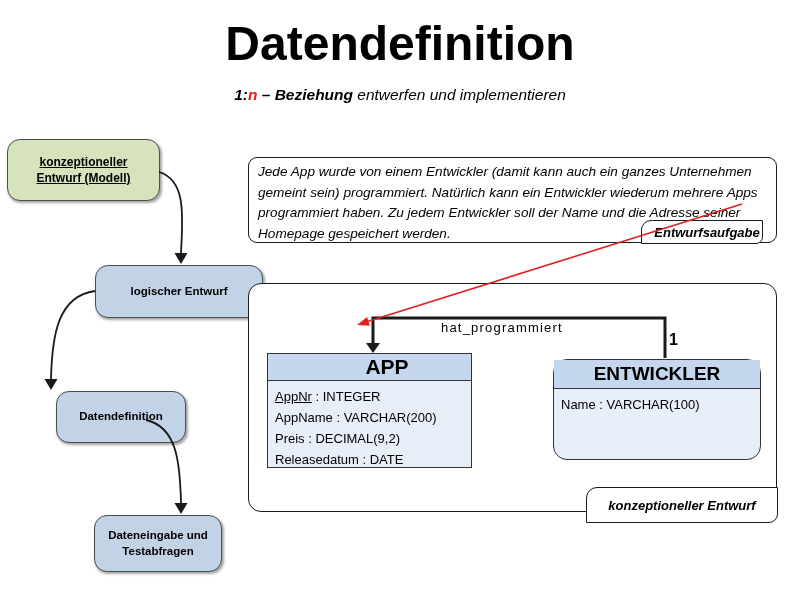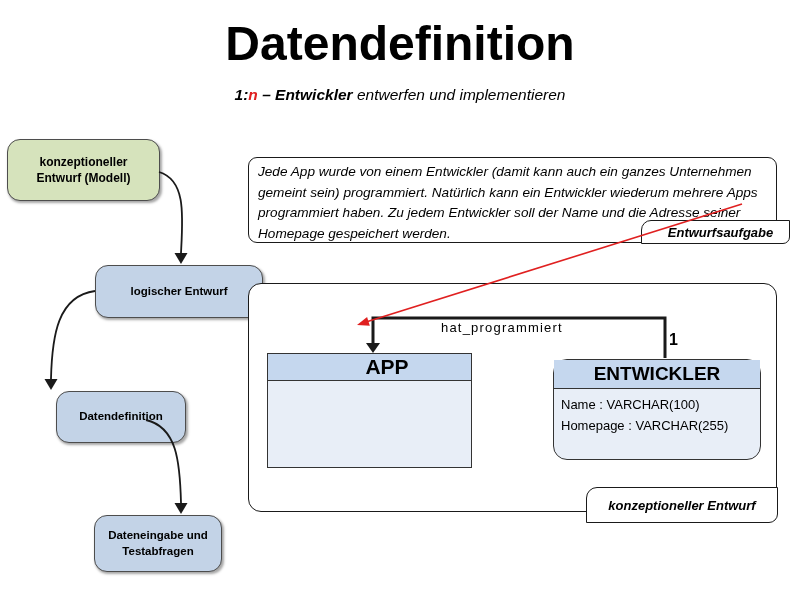--- a/index.html
+++ b/index.html
@@ -14,36 +14,36 @@
   .title{left:0;right:0;top:16px;text-align:center;font-size:48px;font-weight:600;letter-spacing:0px;}
   .subtitle{left:0;right:0;top:86px;text-align:center;font-size:15.5px;font-style:italic;}
   .subtitle .b{font-weight:bold;}
   .subtitle .red{color:var(--accent-red);font-weight:bold;}
   
   .fbox{
     border:1.4px solid #4d4d4d;border-radius:13px;display:flex;align-items:center;justify-content:center;
     text-align:center;font-weight:bold;font-size:11.5px;line-height:1.35;padding:4px 8px;box-sizing:border-box;
     box-shadow:1.5px 2px 2.5px rgba(0,0,0,0.35);
   }
-  .fbox.green{background:var(--flow-green);}
+  .fbox.green{background:var(--flow-green);text-decoration:underline;}
   .fbox.blue{background:var(--flow-blue);}
   #fbox0{left:7px;top:139px;width:153px;height:62px;font-size:12px;}
   #fbox1{left:95px;top:265px;width:168px;height:53px;}
   #fbox2{left:16px;top:391px;width:130px;height:52px;margin-left:40px;}
   #fbox3{left:94px;top:515px;width:128px;height:57px;}
   
   .taskbox{left:248px;top:157px;width:529px;height:86px;border:1.3px solid #1a1a1a;border-radius:9px;background:#fff;box-sizing:border-box;}
   .tasktext{left:258px;top:162px;width:512px;font-size:13.6px;font-style:italic;line-height:20.5px;}
   .cornerlabel{
     border:1.3px solid #1a1a1a;background:#fff;box-sizing:border-box;
     display:flex;align-items:center;justify-content:center;
     font-weight:bold;font-style:italic;font-size:13px;
     border-radius:10px 0 7px 0;
   }
-  #tasklabel{left:641px;top:220px;width:149px;height:24px;padding-left:10px;}
+  #tasklabel{left:641px;top:220px;width:122px;height:24px;padding-left:10px;}
   
   .erbox{left:248px;top:283px;width:529px;height:229px;border:1.5px solid #1a1a1a;border-radius:13px;background:#fff;box-sizing:border-box;}
   #erlabel{left:586px;top:487px;width:192px;height:36px;border-radius:11px 0 9px 0;}
   
   .entity{border:1.4px solid #333;box-sizing:border-box;background:var(--ent-body);}
   .entity .ehead{
     background:var(--ent-head);border-bottom:1.4px solid #333;display:flex;align-items:center;justify-content:center;
     font-weight:bold;box-sizing:border-box;
   }
   .entity .erows{padding:5px 0 0 7px;font-size:13px;line-height:21px;}
@@ -58,21 +58,21 @@
   
   #overlay{left:0;top:0;width:800px;height:600px;pointer-events:none;}
 </style>
 </head>
 <body>
 
 <div id="slide" style="--accent-red: #e02020; --flow-green: #d6e3bc; --flow-blue: #c3d3e7; --ent-head: #c5d7ee; --ent-body: #e8eef7;">
 
   <div class="abs title">Datendefinition</div>
 
-  <div class="abs subtitle"><span class="b">1:</span><span class="red">n</span><span class="b"> – Entwickler</span><span> entwerfen und implementieren</span></div>
+  <div class="abs subtitle"><span class="b">1:</span><span class="red">n</span><span class="b"> – Beziehung</span><span> entwerfen und implementieren</span></div>
 
   <div class="abs fbox green" id="fbox0">
     <span>konzeptioneller Entwurf (Modell)</span>
   </div>
   <div class="abs fbox blue" id="fbox1">
     <span>logischer Entwurf</span>
   </div>
   <div class="abs fbox blue" id="fbox2">
     <span>Datendefinition</span>
   </div>
@@ -86,26 +86,31 @@
     <span>Entwurfsaufgabe</span>
   </div>
 
   <div class="abs erbox"></div>
   <div class="abs cornerlabel" id="erlabel">
     <span>konzeptioneller Entwurf</span>
   </div>
 
   <div class="abs entity" id="entity-app">
     <div class="ehead">APP</div>
+    <div class="erows">
+        <div><span class="pk">AppNr</span> : INTEGER</div>
+        <div><span>AppName</span> : VARCHAR(200)</div>
+        <div><span>Preis</span> : DECIMAL(9,2)</div>
+        <div><span>Releasedatum</span> : DATE</div>
+      </div>
   </div>
   <div class="abs entity" id="entity-entwickler">
     <div class="ehead">ENTWICKLER</div>
     <div class="erows">
         <div><span>Name</span> : VARCHAR(100)</div>
-        <div><span>Homepage</span> : VARCHAR(255)</div>
       </div>
   </div>
 
   <div class="abs" id="relname">hat_programmiert</div>
   <div class="abs" id="card1">1</div>
 
   <svg class="abs" id="overlay" viewBox="0 0 800 600">
 
     <path d="M 159 172 C 186 180, 183 215, 181 253" fill="none" stroke="#1a1a1a" stroke-width="1.8"></path>
     <polygon points="174.5,253 187.5,253 181,264" fill="#1a1a1a"></polygon>

